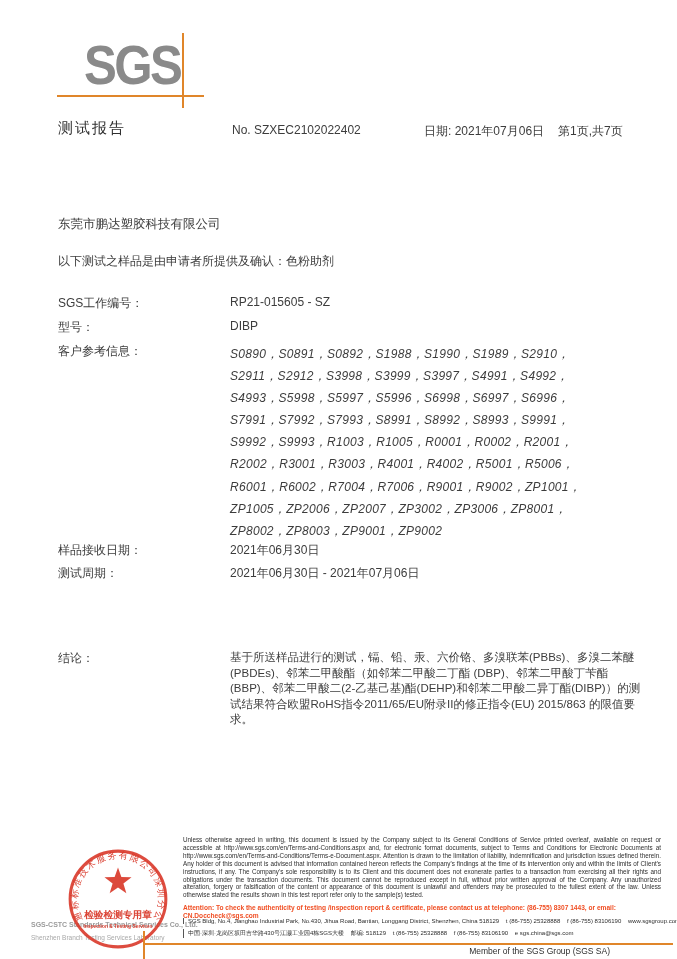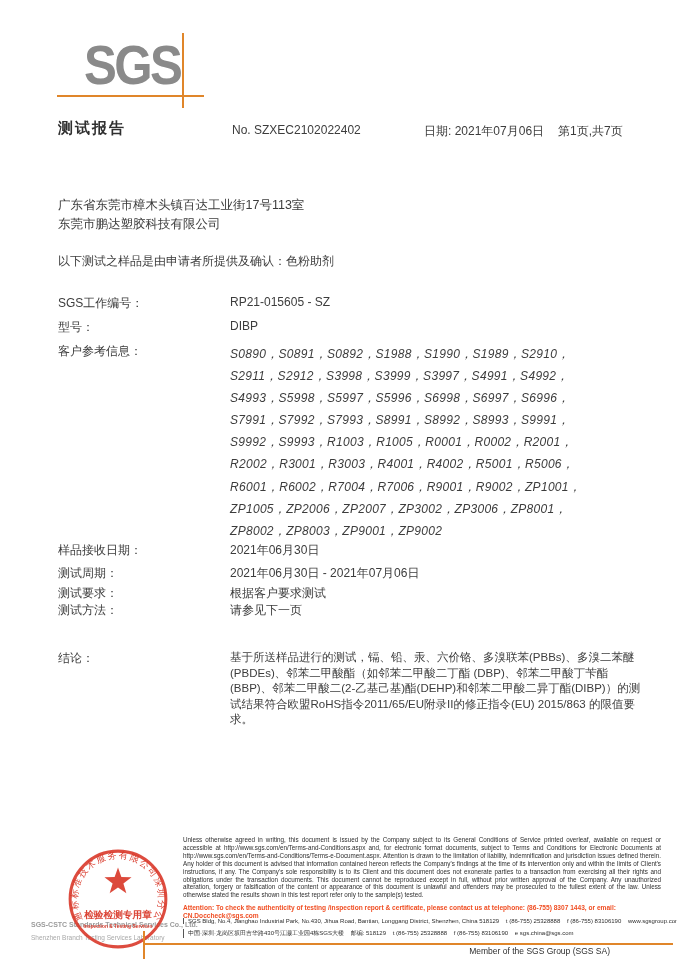--- a/index.html
+++ b/index.html
@@ -10,21 +10,21 @@
   }
   
   .logo-text{
     position:absolute;left:84px;top:36px;font-size:56px;font-weight:700;
     color:#8a8a8a;letter-spacing:-3px;transform:scaleX(.88);transform-origin:left top;
     line-height:58px;
   }
   .logo-hline{position:absolute;left:57px;top:95px;width:147px;height:2px;background:#e0862a;}
   .logo-vline{position:absolute;left:182px;top:33px;width:2px;height:75px;background:#e0862a;}
   
-  .doc-title{position:absolute;left:58px;top:119px;font-size:15px;font-weight:700;letter-spacing:2px;color:#2f2f2f;}
+  .doc-title{position:absolute;left:58px;top:119px;font-size:15px;font-weight:400;letter-spacing:2px;color:#2f2f2f;}
   .report-no{position:absolute;left:232px;top:123px;font-size:12px;text-align:center;}
   .report-date{position:absolute;left:424px;top:123px;font-size:12px;}
   .page-info{position:absolute;left:558px;top:123px;font-size:12px;}
   
   .applicant-name{position:absolute;left:58px;top:170px;font-size:12.5px;margin-top:46px;}
   .applicant-address{position:absolute;left:58px;top:197px;font-size:12.5px;}
   
   .declaration{position:absolute;left:58px;top:253px;font-size:12px;}
   .row{position:absolute;left:58px;font-size:12px;margin-top:17px;}
   .lbl{display:inline-block;width:172px;vertical-align:top;}
@@ -59,21 +59,20 @@
   <div class="logo-text">SGS</div>
   <div class="logo-hline"></div>
   <div class="logo-vline"></div>
 
   <div class="doc-title">测试报告</div>
   <div class="report-no">No. SZXEC2102022402</div>
   <div class="report-date">日期: 2021年07月06日</div>
   <div class="page-info">第1页,共7页</div>
 
   <div class="applicant-name">东莞市鹏达塑胶科技有限公司</div>
-  <div class="applicant-address">广东省东莞市樟木头镇百达工业街17号113室</div>
 
   <div class="declaration">以下测试之样品是由申请者所提供及确认：色粉助剂</div>
 
   <div class="row" style="top:278px">
     <span class="lbl">SGS工作编号：</span><span class="val">RP21-015605 - SZ</span>
   </div>
 
   <div class="row" style="top:302px">
     <span class="lbl">型号：</span><span class="val">DIBP</span>
   </div>
@@ -91,27 +90,21 @@
   </div>
 
   <div class="row" style="top:525px">
     <span class="lbl">样品接收日期：</span><span class="val">2021年06月30日</span>
   </div>
 
   <div class="row" style="top:548px">
     <span class="lbl">测试周期：</span><span class="val">2021年06月30日 - 2021年07月06日</span>
   </div>
 
-  <div class="row" style="top:568px">
-    <span class="lbl">测试要求：</span><span class="val">根据客户要求测试</span>
-  </div>
 
-  <div class="row" style="top:585px">
-    <span class="lbl">测试方法：</span><span class="val">请参见下一页</span>
-  </div>
 
 
   <div class="row conclusion" style="top:633px">
     <span class="lbl">结论：</span><span class="val">基于所送样品进行的测试，镉、铅、汞、六价铬、多溴联苯(PBBs)、多溴二苯醚(PBDEs)、邻苯二甲酸酯（如邻苯二甲酸二丁酯 (DBP)、邻苯二甲酸丁苄酯(BBP)、邻苯二甲酸二(2-乙基己基)酯(DEHP)和邻苯二甲酸二异丁酯(DIBP)）的测试结果符合欧盟RoHS指令2011/65/EU附录II的修正指令(EU) 2015/863 的限值要求。</span>
   </div>
 
   <div class="lab-line1">SGS-CSTC Standards Technical Services Co., Ltd.</div>
   <div class="lab-line2">Shenzhen Branch Testing Services Laboratory</div>
 
   <svg class="stamp" viewBox="0 0 110 110" xmlns="http://www.w3.org/2000/svg">

